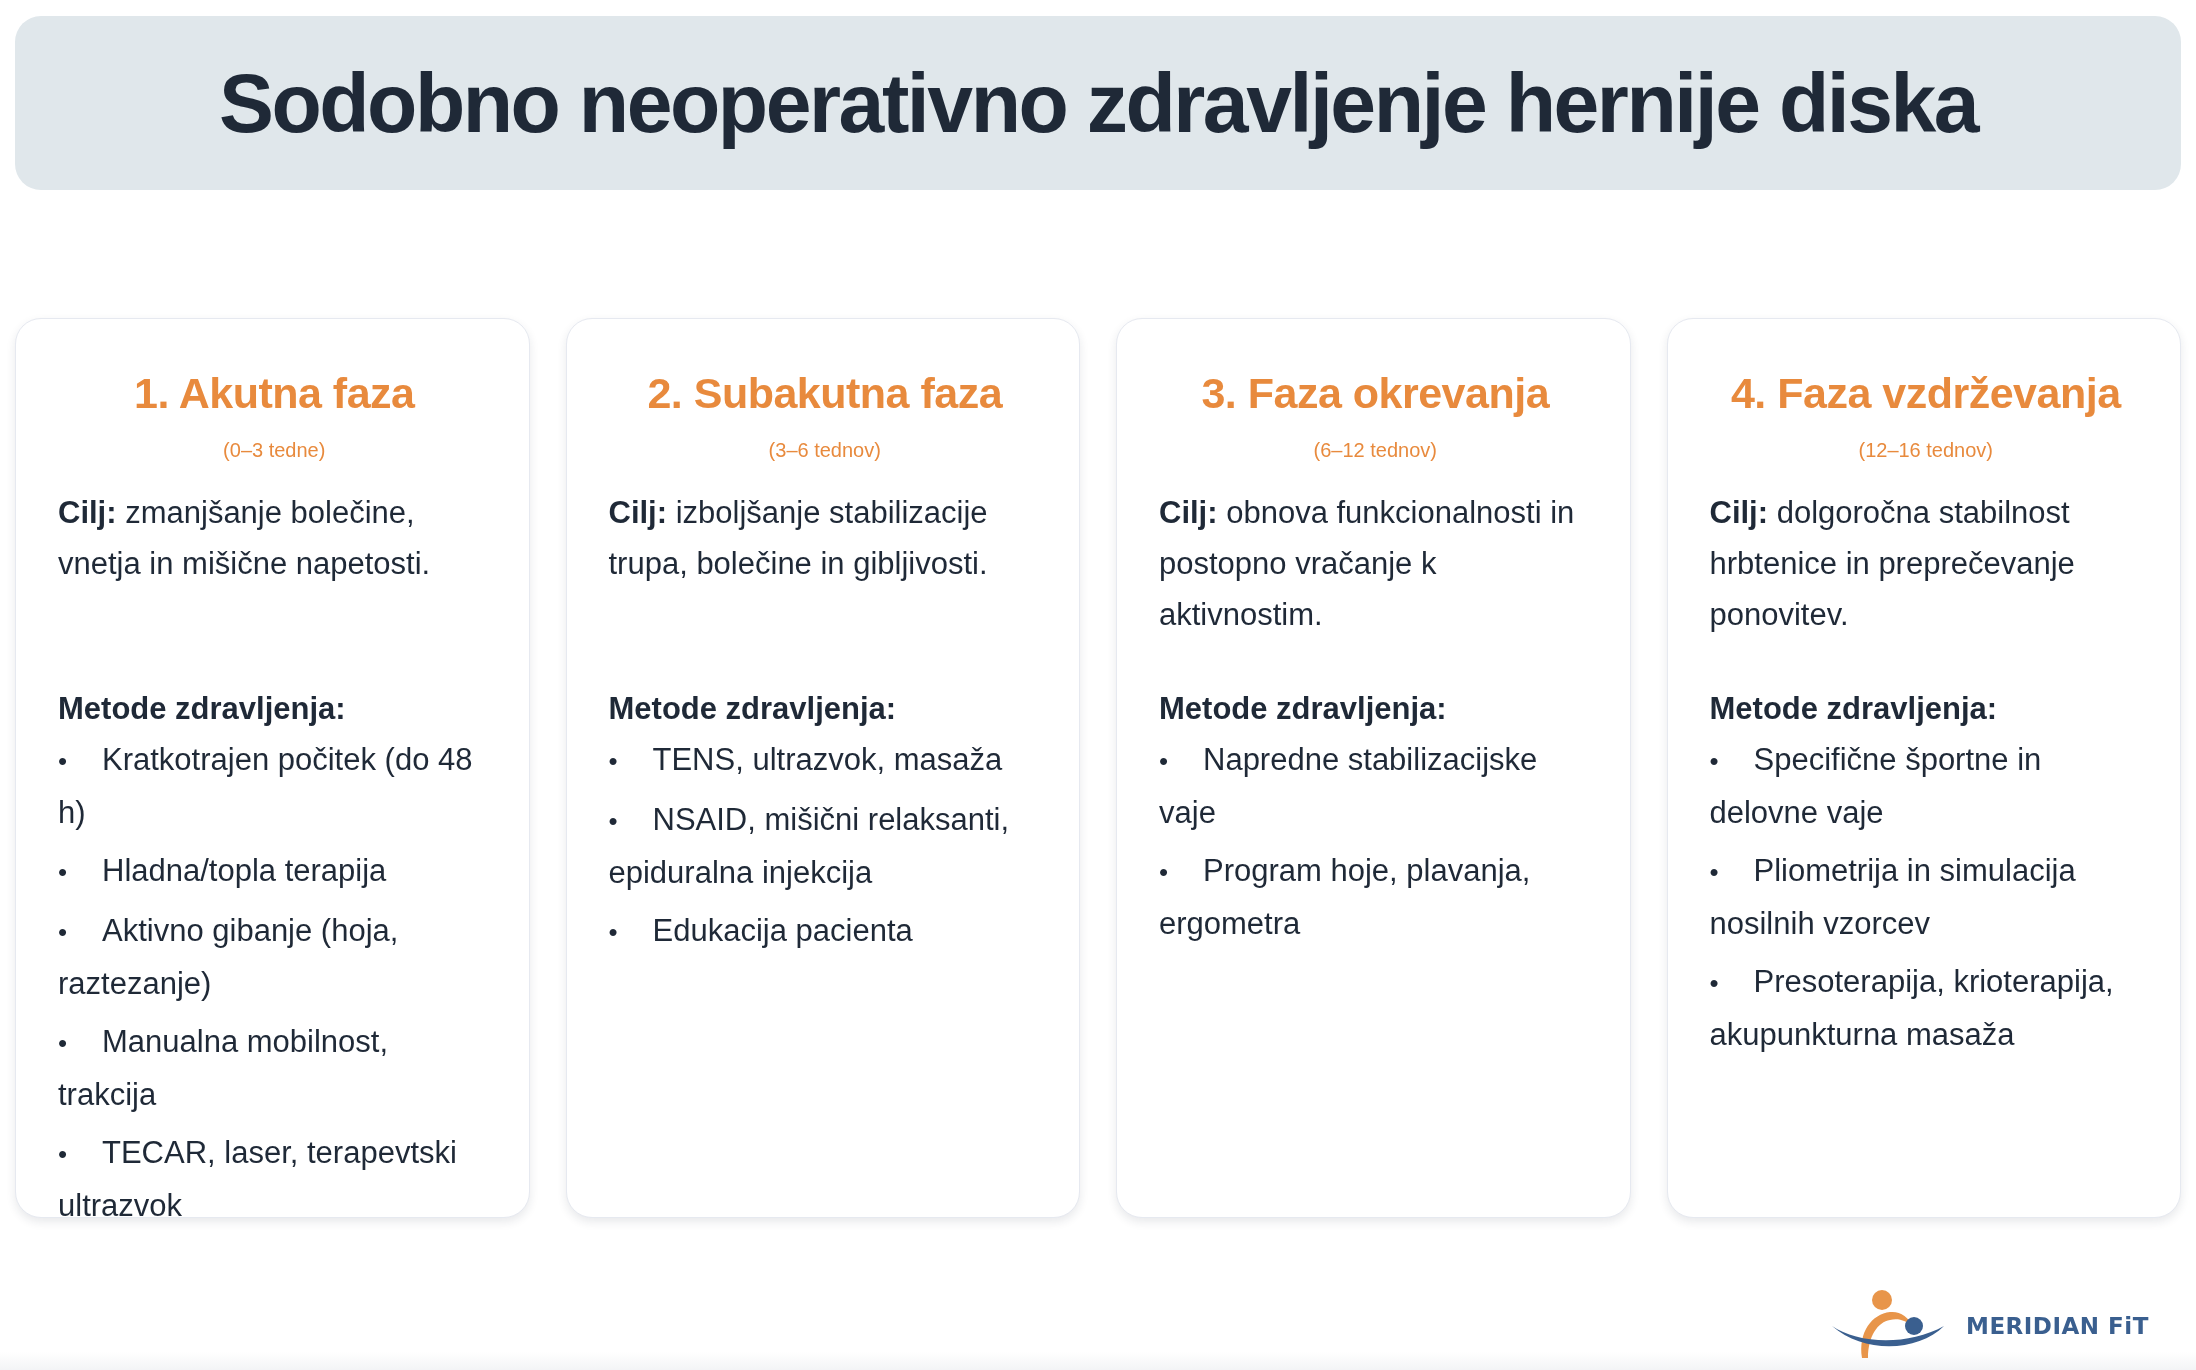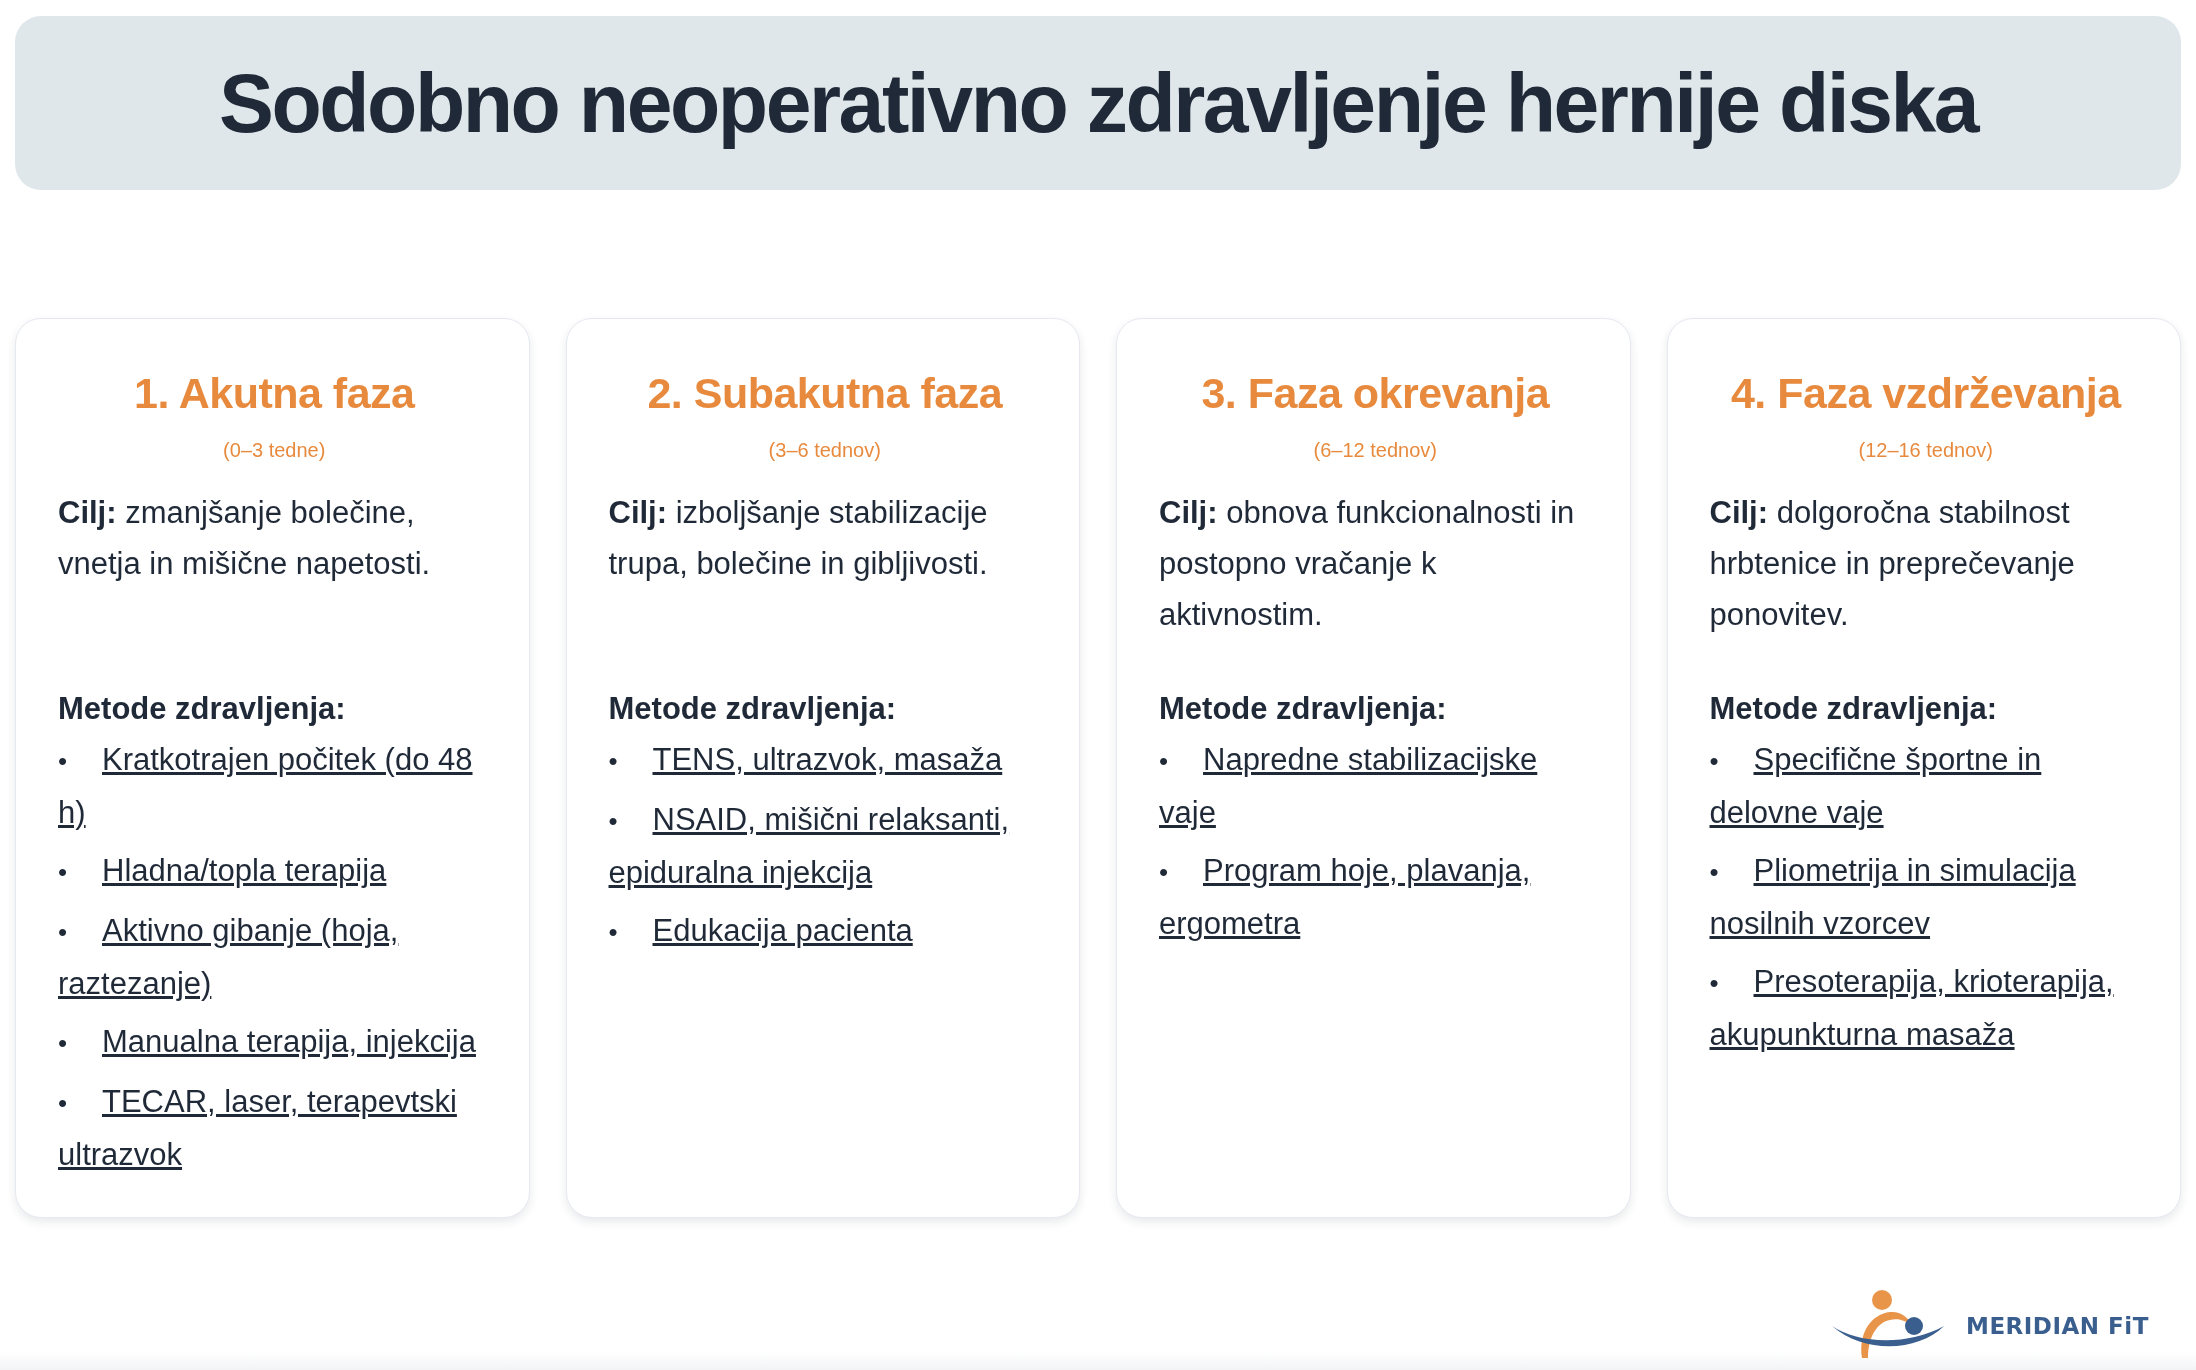--- a/index.html
+++ b/index.html
@@ -69,21 +69,21 @@
   }
   .goal b { font-weight: 700; }
   .methods-title {
     font-weight: 700;
     font-size: 31px;
     line-height: 50px;
     margin-top: 44px;
   }
   ul.methods {
     list-style: none;
-    margin: 0; padding: 0; text-decoration: underline;
+    margin: 0; padding: 0;
   }
   ul.methods li {
     font-size: 31px;
     line-height: 51px;
     margin-bottom: 7px;
   }
   ul.methods li .bullet {
     display: inline-block;
     width: 44px;
     font-size: 26px;
@@ -118,21 +118,21 @@
 
   <div class="card">
     <h2>1. Akutna faza</h2>
     <div class="period">(0–3 tedne)</div>
     <div class="goal"><b>Cilj:</b> <span>zmanjšanje bolečine, vnetja in mišične napetosti.</span></div>
     <div class="methods-title">Metode zdravljenja:</div>
     <ul class="methods">
       <li><span class="bullet">•</span><span>Kratkotrajen počitek (do 48 h)</span></li>
       <li><span class="bullet">•</span><span>Hladna/topla terapija</span></li>
       <li><span class="bullet">•</span><span>Aktivno gibanje (hoja, raztezanje)</span></li>
-      <li><span class="bullet">•</span><span>Manualna terapija, injekcija</span></li>
+      <li><span class="bullet">•</span><span>Manualna mobilnost, trakcija</span></li>
       <li><span class="bullet">•</span><span>TECAR, laser, terapevtski ultrazvok</span></li>
     </ul>
   </div>
 
   <div class="card">
     <h2>2. Subakutna faza</h2>
     <div class="period">(3–6 tednov)</div>
     <div class="goal"><b>Cilj:</b> <span>izboljšanje stabilizacije trupa, bolečine in gibljivosti.</span></div>
     <div class="methods-title">Metode zdravljenja:</div>
     <ul class="methods">

